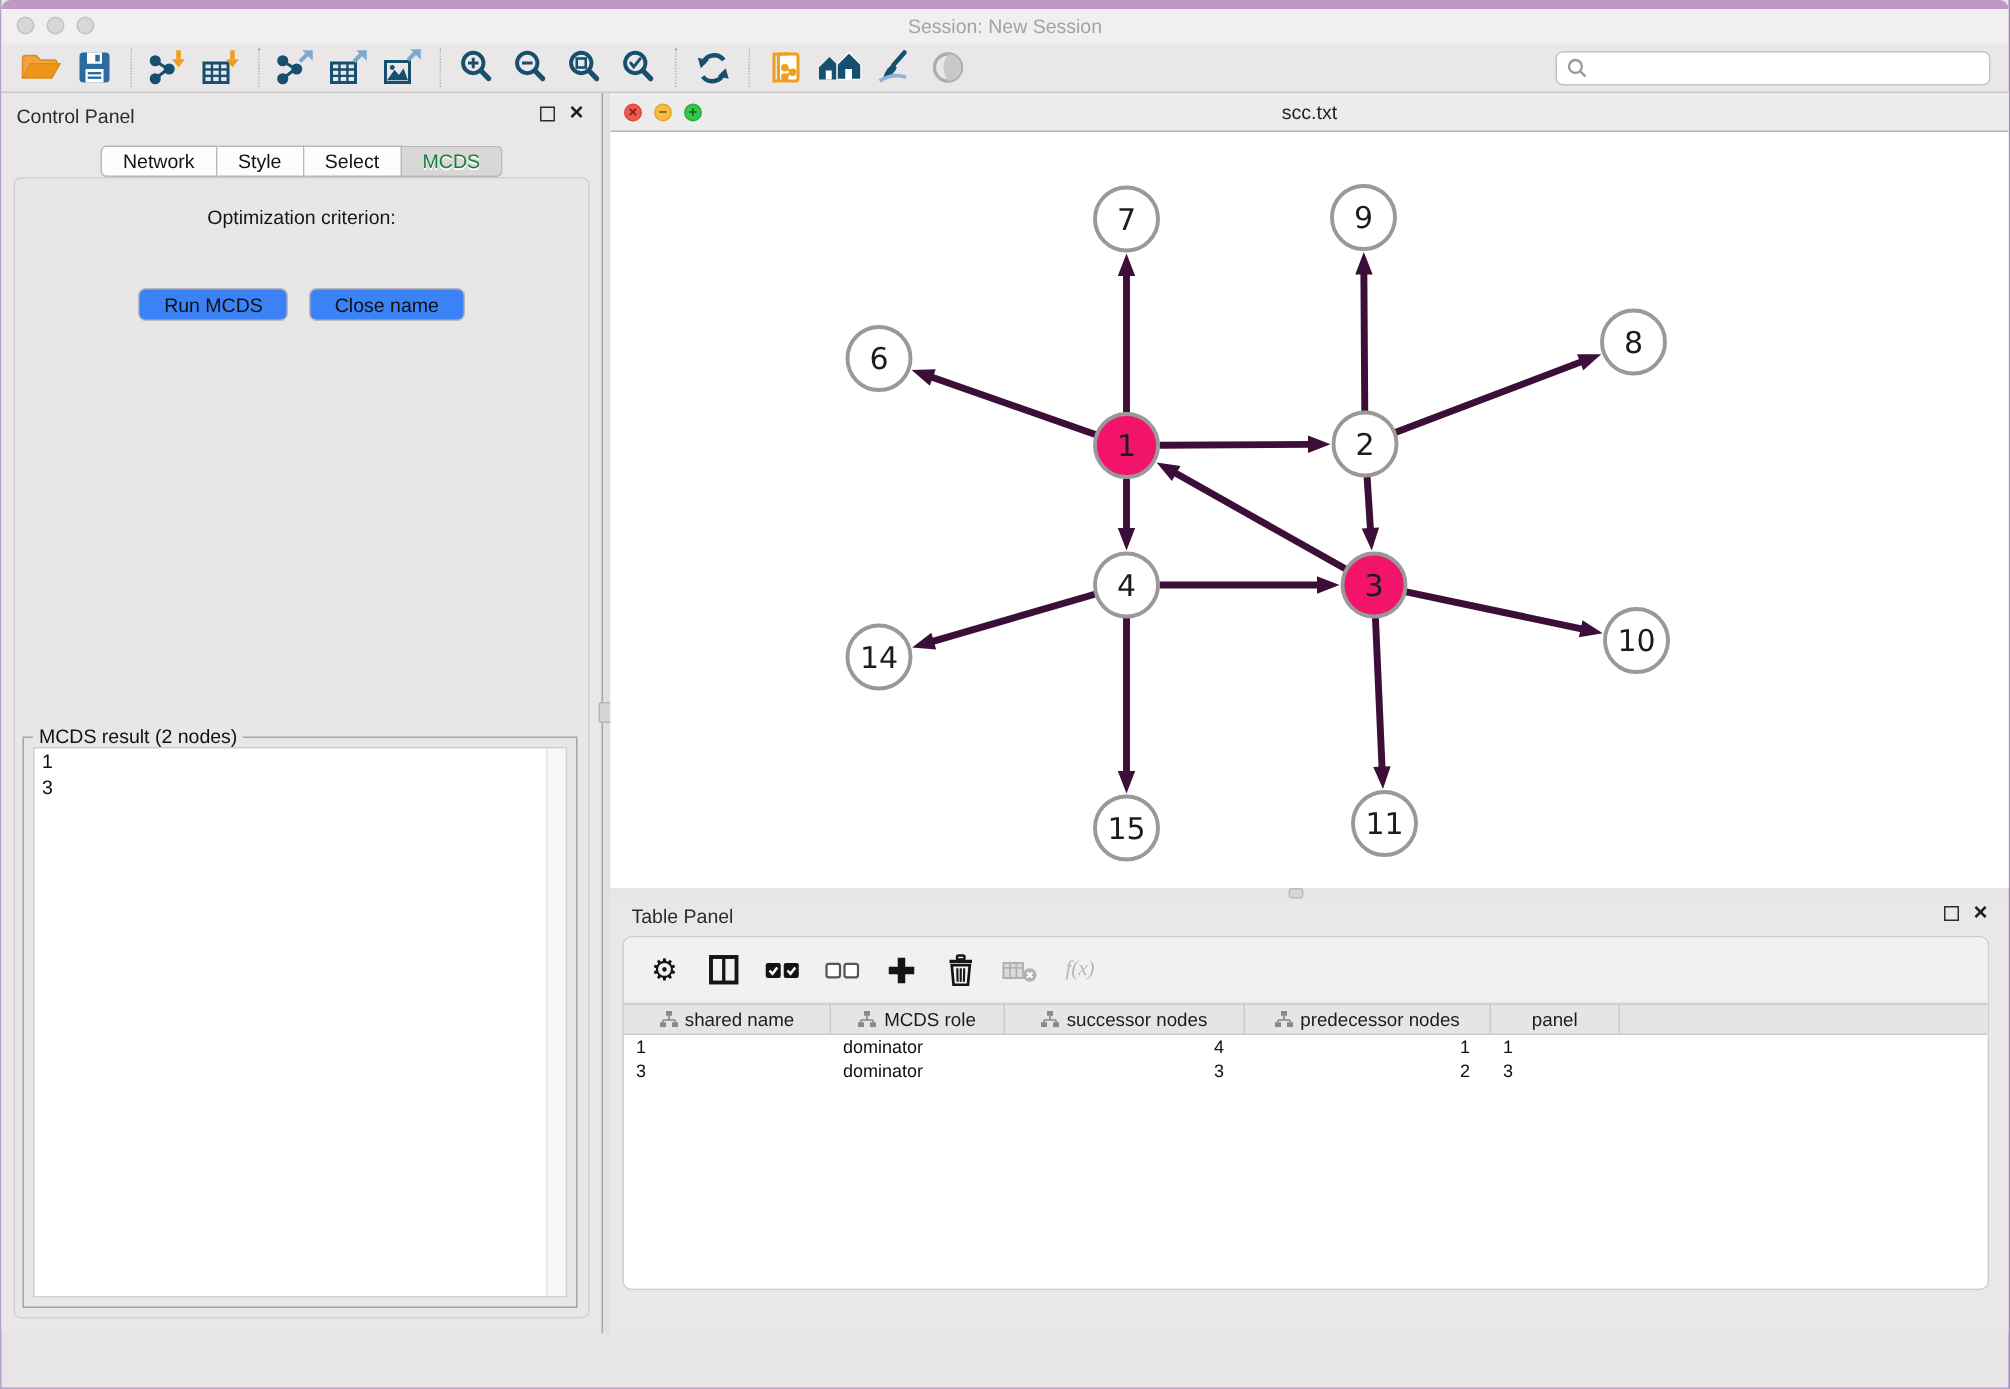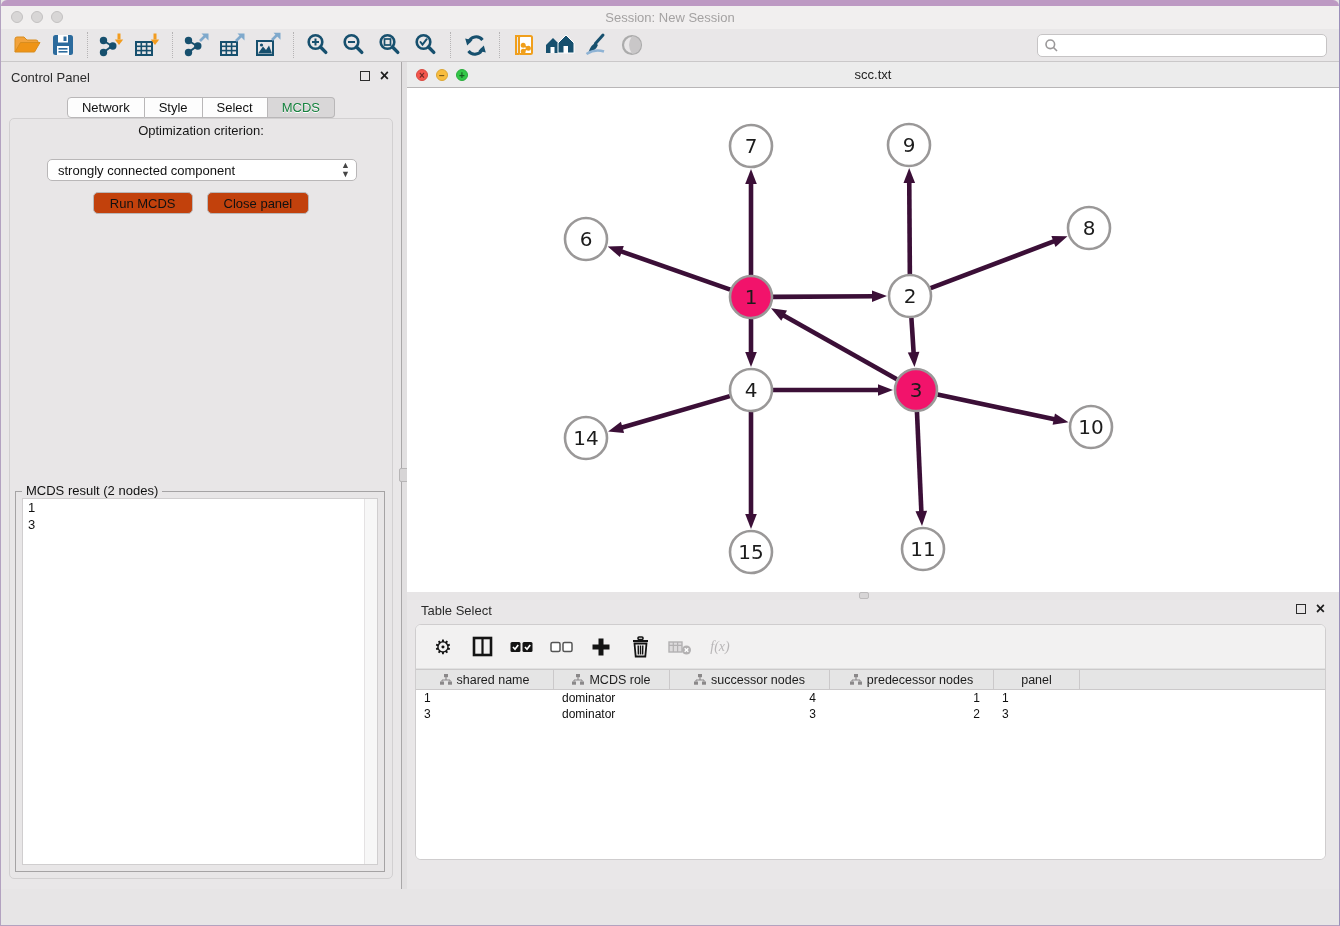--- a/index.html
+++ b/index.html
@@ -30,25 +30,25 @@
   .float-ic { width:10px; height:10px; border:1.6px solid #2c2c2c; display:inline-block; }
   .close-ic { font-size:16px; font-weight:bold; color:#1d1d1d; line-height:10px; }
 
   .tabrow { position:absolute; top:35px; left:0; right:0; display:flex; justify-content:center; }
   .tab { height:21px; line-height:20px; padding:0 14px; font-size:13px; background:#fdfdfd; border:1px solid #b9b7b8; border-left:none; color:#111; }
   .tab:first-child { border-left:1px solid #b9b7b8; border-radius:4px 0 0 4px; }
   .tab:last-child { border-radius:0 4px 4px 0; }
   .tab.selected { background:#d9d7d8; color:#15803d; text-shadow:0 1px 0 #fff; }
 
   .cp-box { position:absolute; top:56px; left:8px; width:384px; bottom:10px; background:#e8e6e7; border:1px solid #d2d0d1; border-radius:5px; }
-  .opt-label { position:absolute; top:4px; left:0; right:0; text-align:center; font-size:13px; color:#161616; }
+  .opt-label { position:absolute; top:18px; left:0; right:0; text-align:center; font-size:13px; color:#161616; }
   .dropdown { position:absolute; top:40px; left:37px; width:310px; height:22px; background:#fff; border:1px solid #b9b7b8; border-radius:5px; font-size:13px; display:flex; align-items:center; padding-left:10px; color:#111; }
   .chevrons { position:absolute; right:6px; top:1px; display:flex; flex-direction:column; line-height:9px; font-size:9px; color:#444; }
   .btnrow { position:absolute; top:73px; left:0; right:0; display:flex; justify-content:center; gap:14px; }
-  .mac-btn { height:22px; background:#c2410c; border:1px solid #b9b7b8; border-radius:5px; font-size:13px; padding:0 16px; color:#111; font-family:"Liberation Sans",sans-serif; }
+  .mac-btn { height:22px; background:#3b82f6; border:1px solid #b9b7b8; border-radius:5px; font-size:13px; padding:0 16px; color:#111; font-family:"Liberation Sans",sans-serif; }
 
   .fieldset { position:absolute; left:5px; right:7px; top:372px; bottom:6px; border:1px solid #a5a3a4; background:#e8e6e7; }
   .fieldset .legend { position:absolute; top:-9px; left:6px; background:#e8e6e7; padding:0 4px; font-size:13px; color:#111; }
   .result-body { position:absolute; inset:6px 6px 6px 6px; background:#fff; border:1px solid #d0cecf; overflow:hidden; }
   .result-line { font-size:13px; color:#111; padding:1px 0 1px 5px; line-height:15px; }
   .result-scroll { position:absolute; top:0; bottom:0; right:0; width:13px; background:#f7f7f7; border-left:1px solid #e4e2e3; }
 
   .v-splitter { position:absolute; top:62px; left:401px; width:5px; bottom:36px; background:#e2e0e1; }
   .v-handle { position:absolute; top:406px; left:-3px; width:10px; height:14px; background:#d7d5d6; border:1px solid #b7b5b6; border-radius:2px; }
 
@@ -274,30 +274,23 @@
       <span class="close-ic">×</span>
     </div>
     <div class="tabrow">
       <div class="tab">Network</div>
       <div class="tab">Style</div>
       <div class="tab">Select</div>
       <div class="tab selected">MCDS</div>
     </div>
     <div class="cp-box">
       <div class="opt-label">Optimization criterion:</div>
-      <div class="dropdown">
-        <span>strongly connected component</span>
-        <span class="chevrons">
-            <span>▲</span>
-            <span>▼</span>
-          </span>
-      </div>
       <div class="btnrow">
         <button class="mac-btn">Run MCDS</button>
-        <button class="mac-btn">Close panel</button>
+        <button class="mac-btn">Close name</button>
       </div>
       <div class="fieldset">
         <span class="legend">MCDS result (2 nodes)</span>
         <div class="result-body">
           <div class="result-line">1</div>
           <div class="result-line">3</div>
           <div class="result-scroll"></div>
         </div>
       </div>
     </div>
@@ -368,21 +361,21 @@
           <circle cx="516" cy="461" r="21" fill="#ffffff" stroke="#9a9898" stroke-width="2.6"></circle>
           <text x="516" y="468" text-anchor="middle" font-size="20" font-family="DejaVu Sans, sans-serif" fill="#1c1c1c">11</text>
         </svg>
     </div>
   </div>
   <div class="h-splitter">
       <div class="h-handle"></div>
     </div>
 
   <div class="table-panel">
-    <div class="tp-head">Table Select</div>
+    <div class="tp-head">Table Panel</div>
     <div class="tp-icons">
       <span class="float-ic"></span>
       <span class="close-ic">×</span>
     </div>
 
     <div class="tp-container">
       <div class="tp-toolbar">
         <div class="tp-tool">
             <span class="gear-txt">⚙</span>
           </div>

